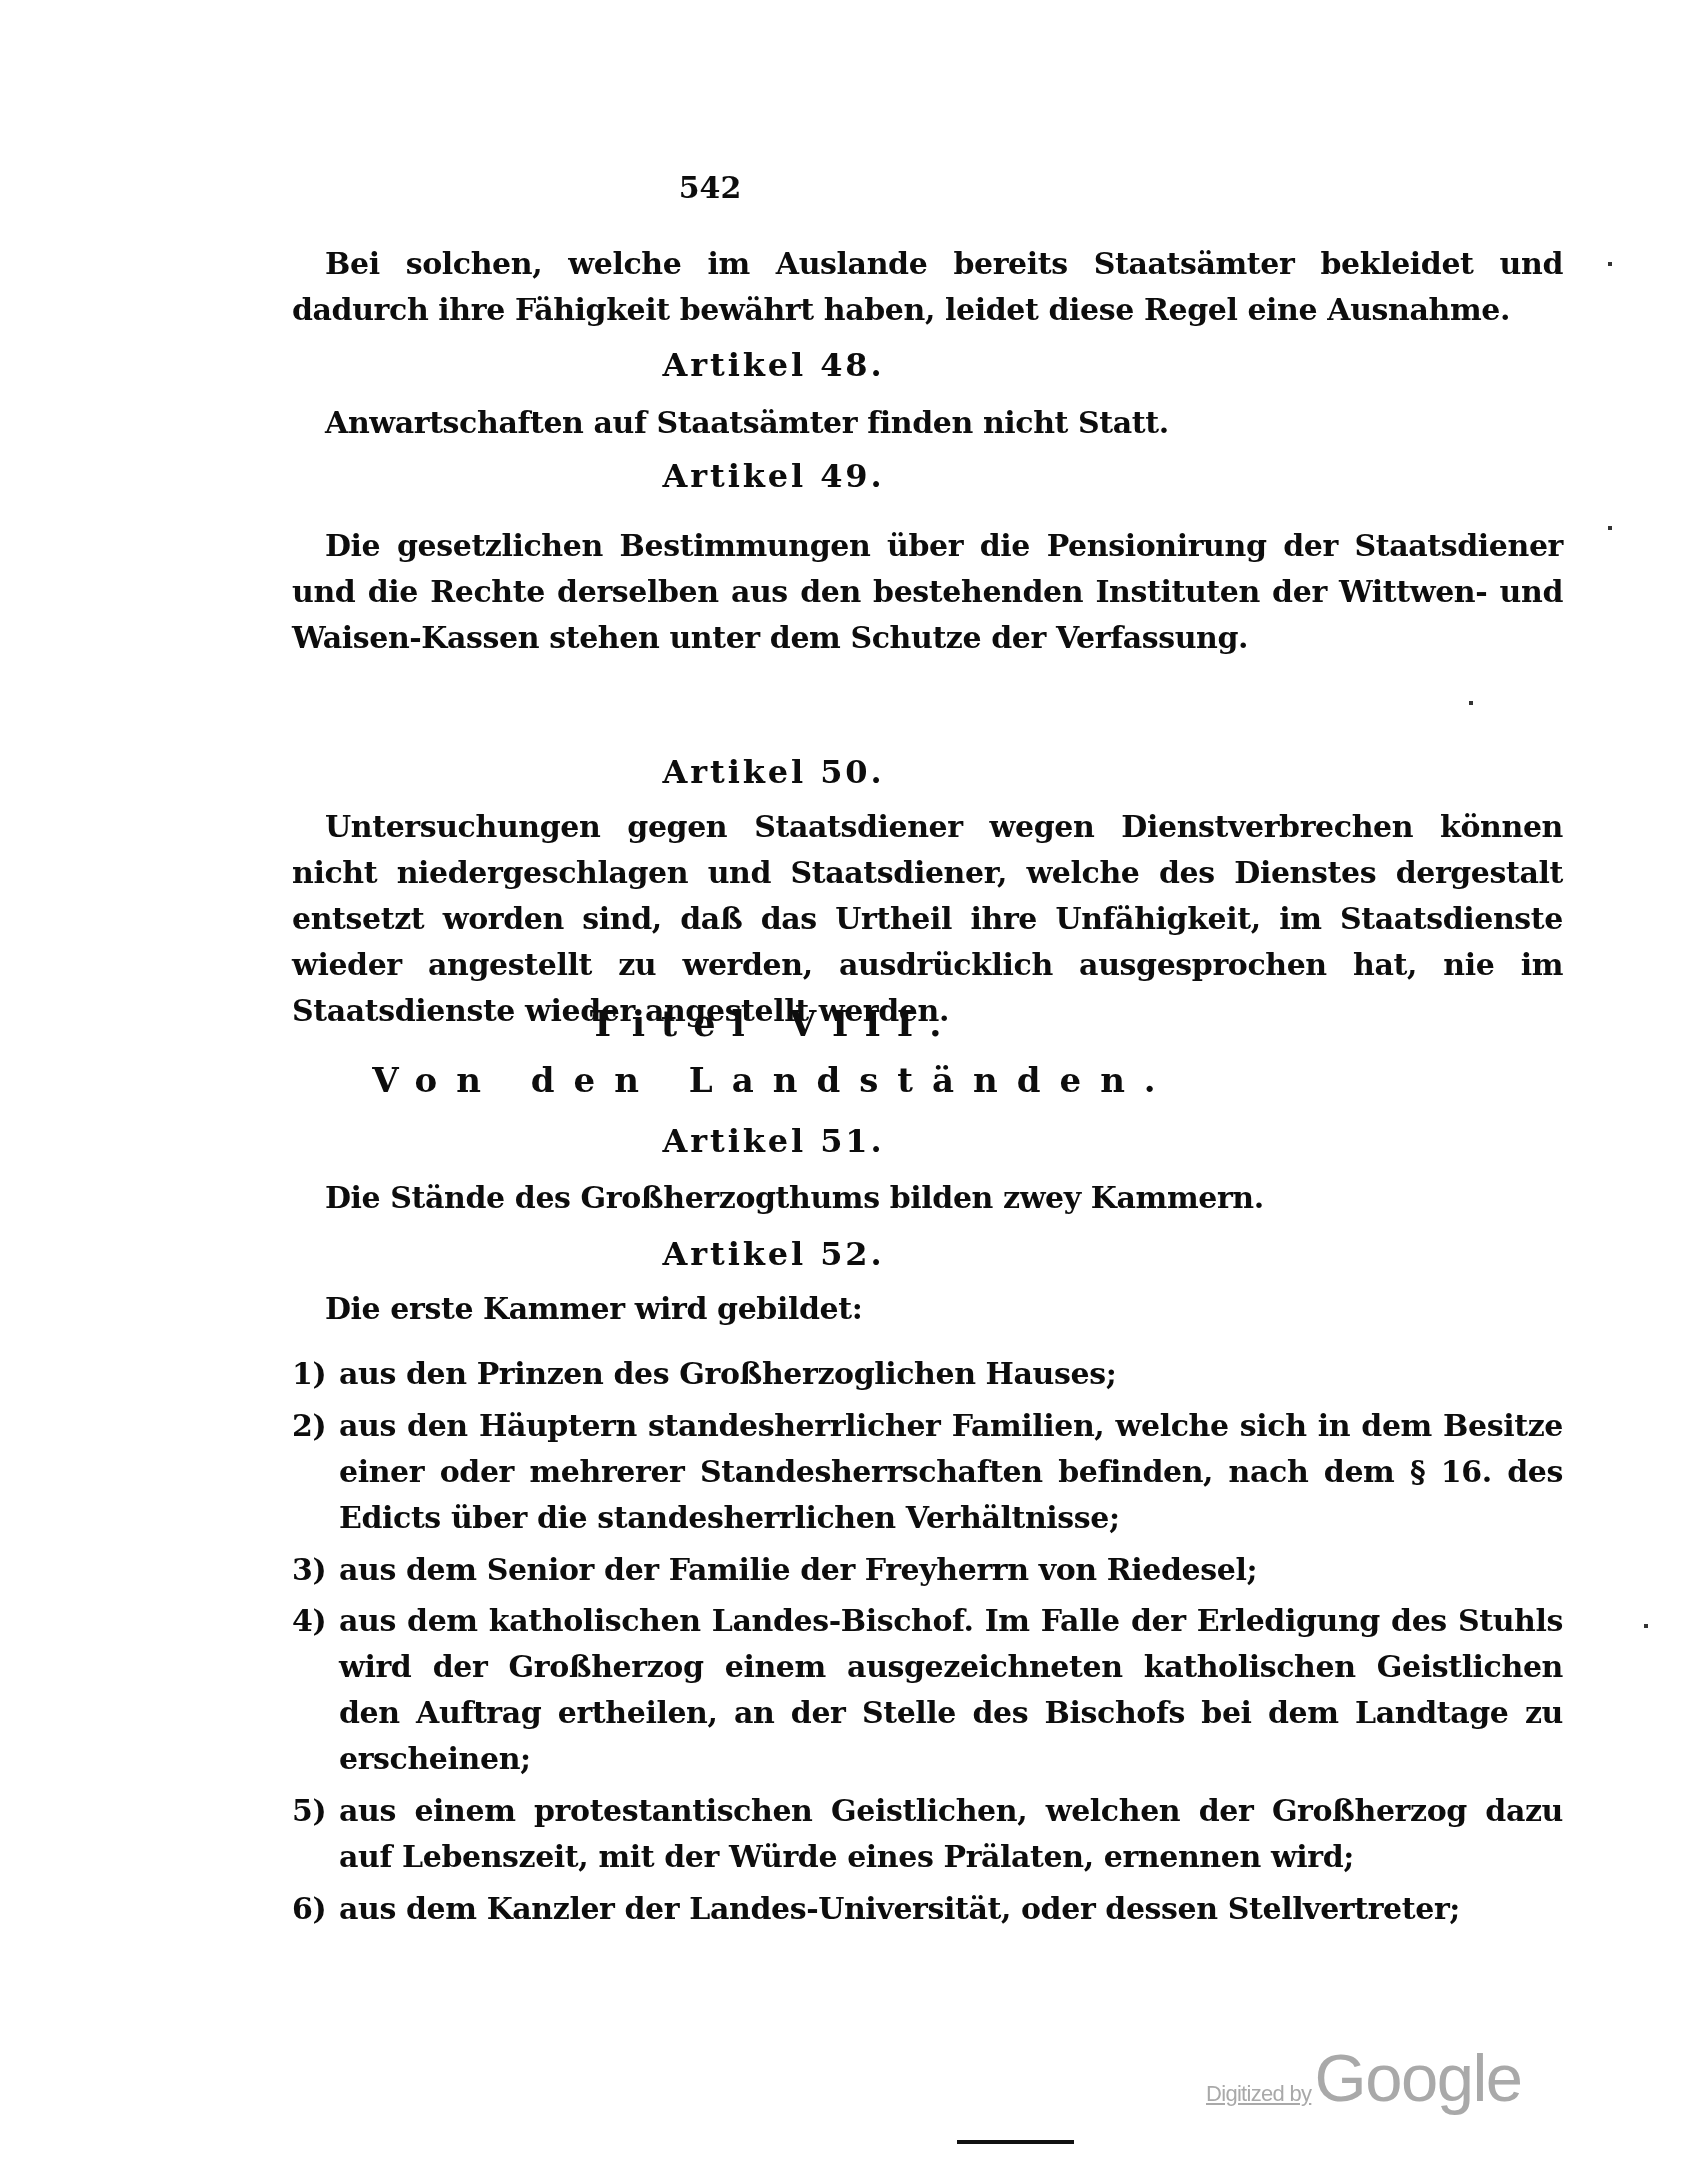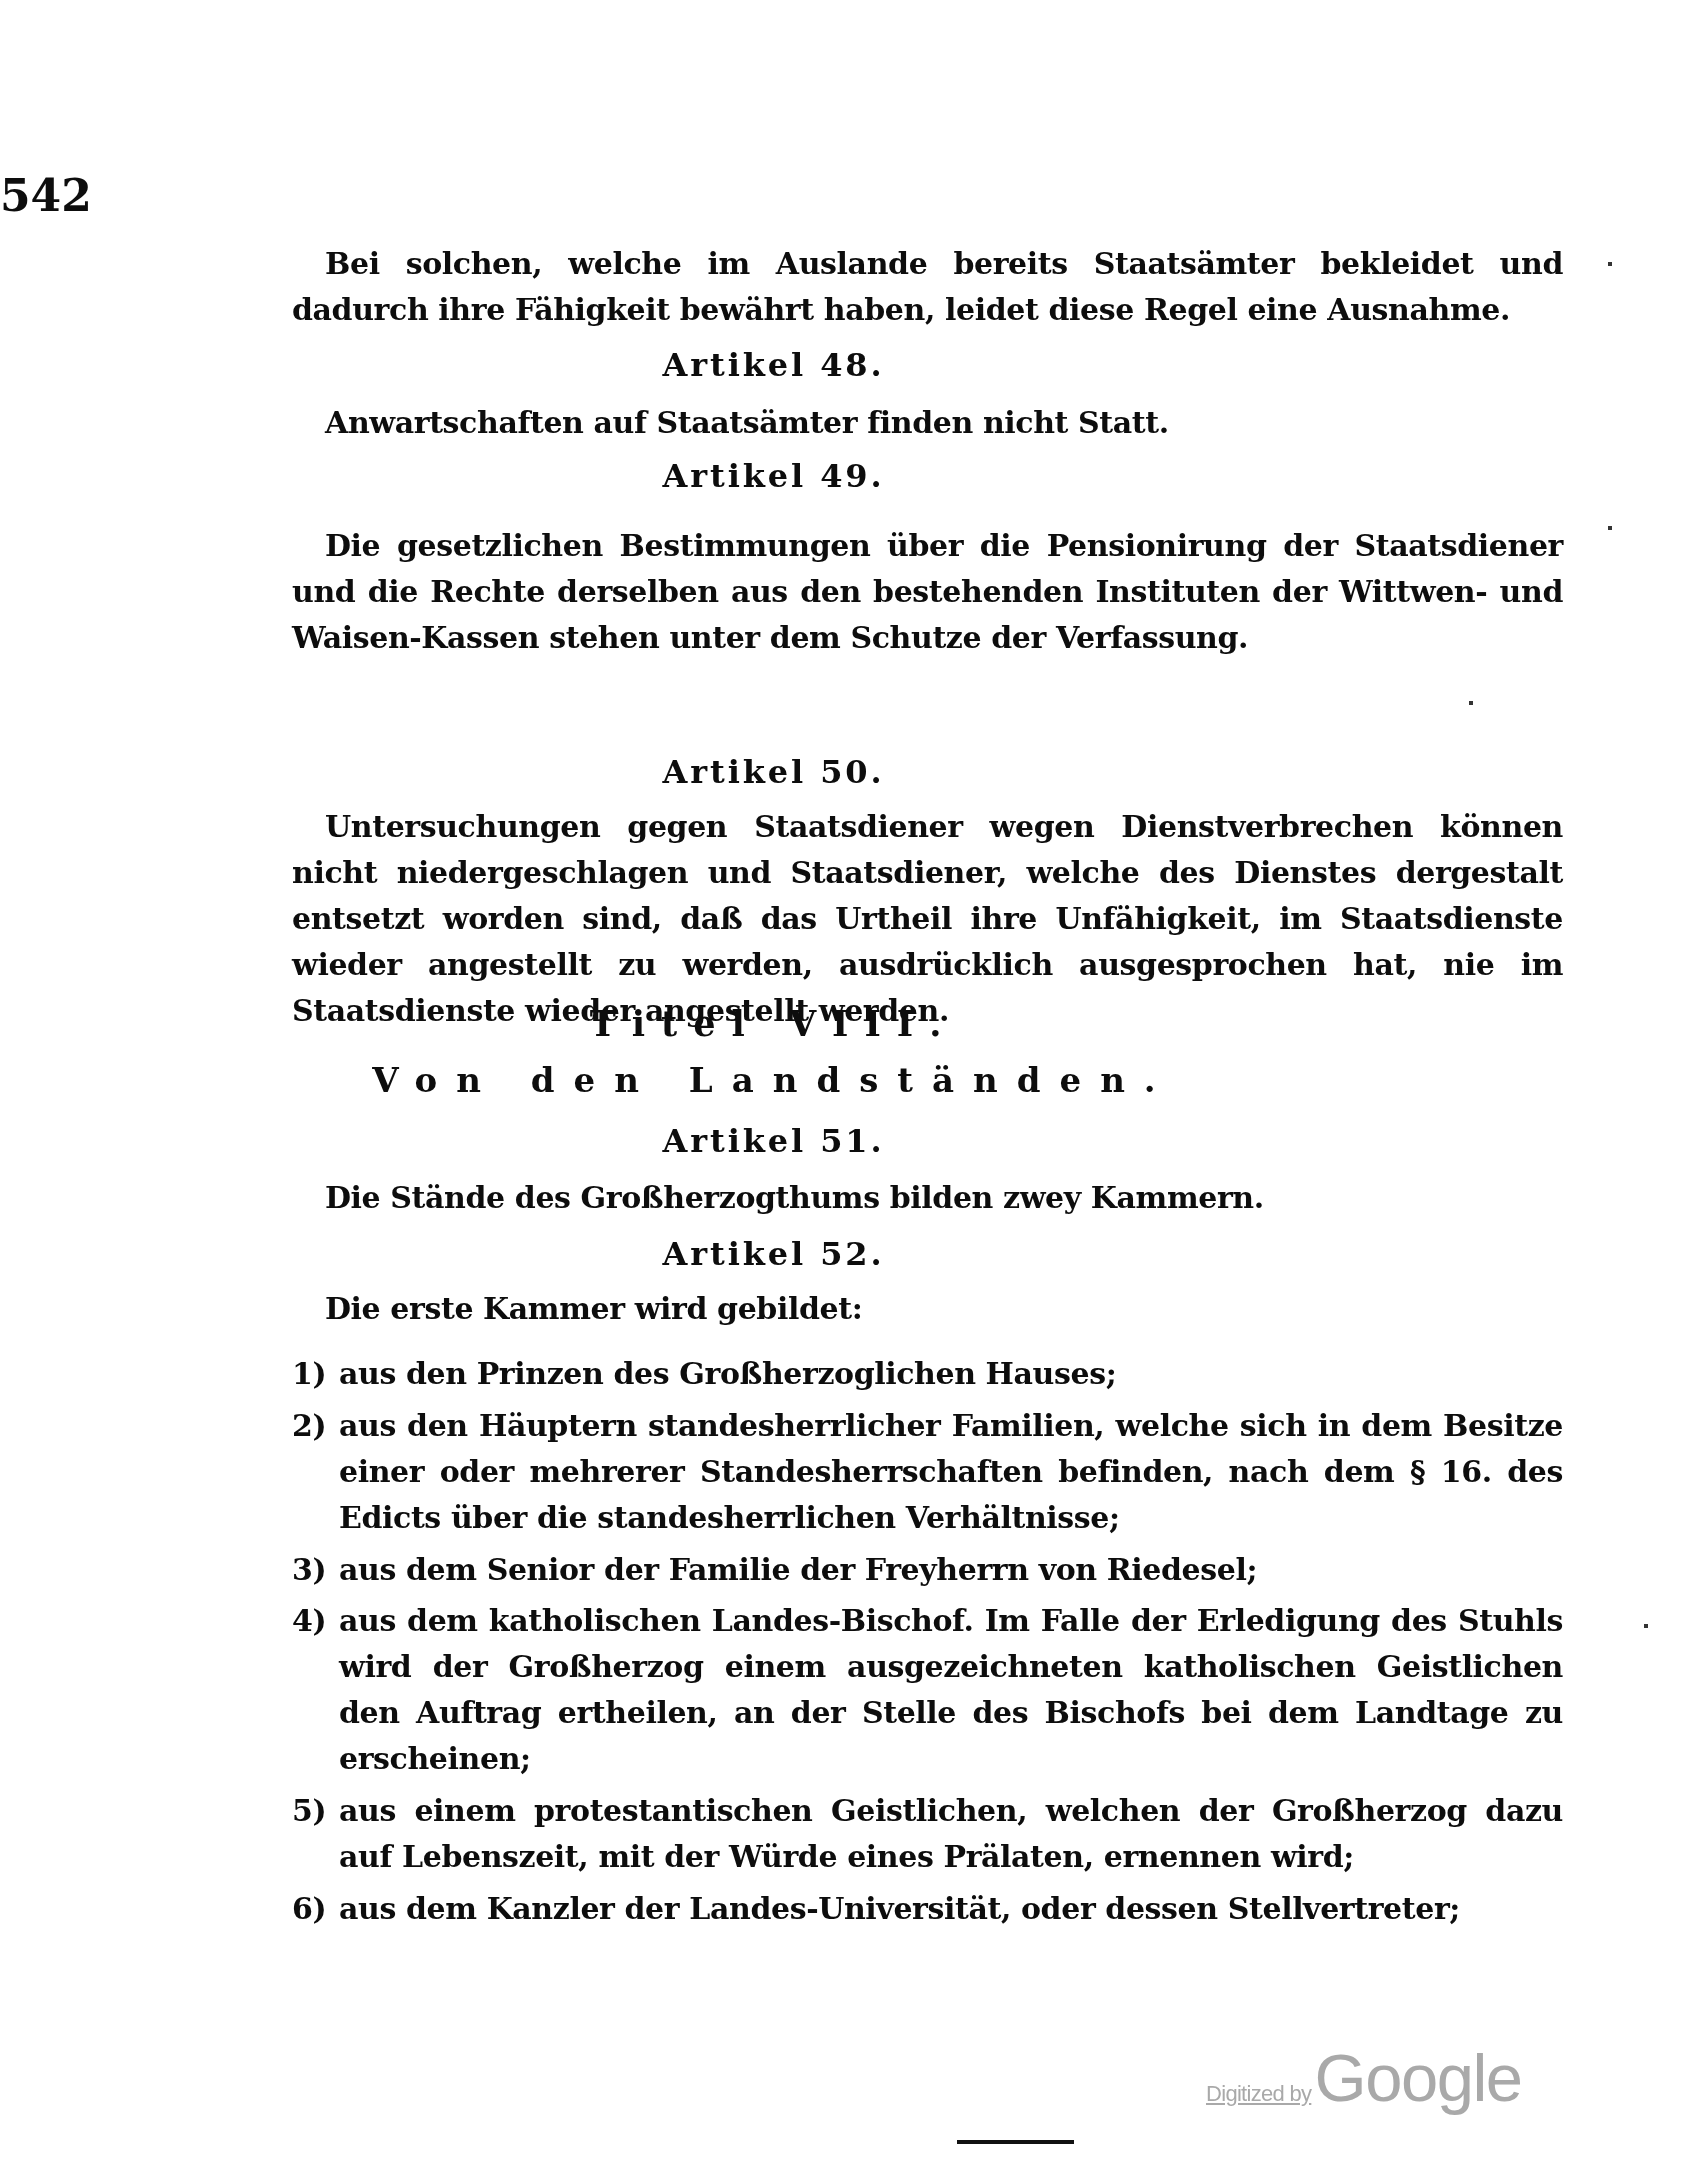--- a/index.html
+++ b/index.html
@@ -1,19 +1,19 @@
 <!DOCTYPE html>
 <html style="font-size:11.7px"><head>
 <meta charset="utf-8">
 <style>
   html, body { margin:0; padding:0; background:#ffffff; }
   body { width:1700px; height:2161px; position:relative; overflow:hidden;
          font-family:"DejaVu Serif", serif; color:#0d0d0d; }
-  .page-number { position:absolute; top:170px; left:0; width:1420px; 
-         font-size:44px; font-weight:bold; }
+  .page-number { position:absolute; top:170px; left:0; width:1420px; text-align:center;
+         font-size:30px; font-weight:bold; }
   .block { position:absolute; left:292px; width:1271px; font-size:30px; font-weight:bold;
          line-height:46px; text-align:justify; letter-spacing:-0.4px; }
   .block p { margin:0; }
   .indent { text-indent:33px; }
   .heading { position:absolute; left:0; width:1547px; text-align:center; font-size:32px;
          font-weight:bold; letter-spacing:2.9px; }
   .titel { letter-spacing:16px; font-size:35px; }
   .subtitel { letter-spacing:19px; font-size:34px; }
   .list-item { display:flex; }
   .list-num { width:47px; flex:0 0 47px; }

